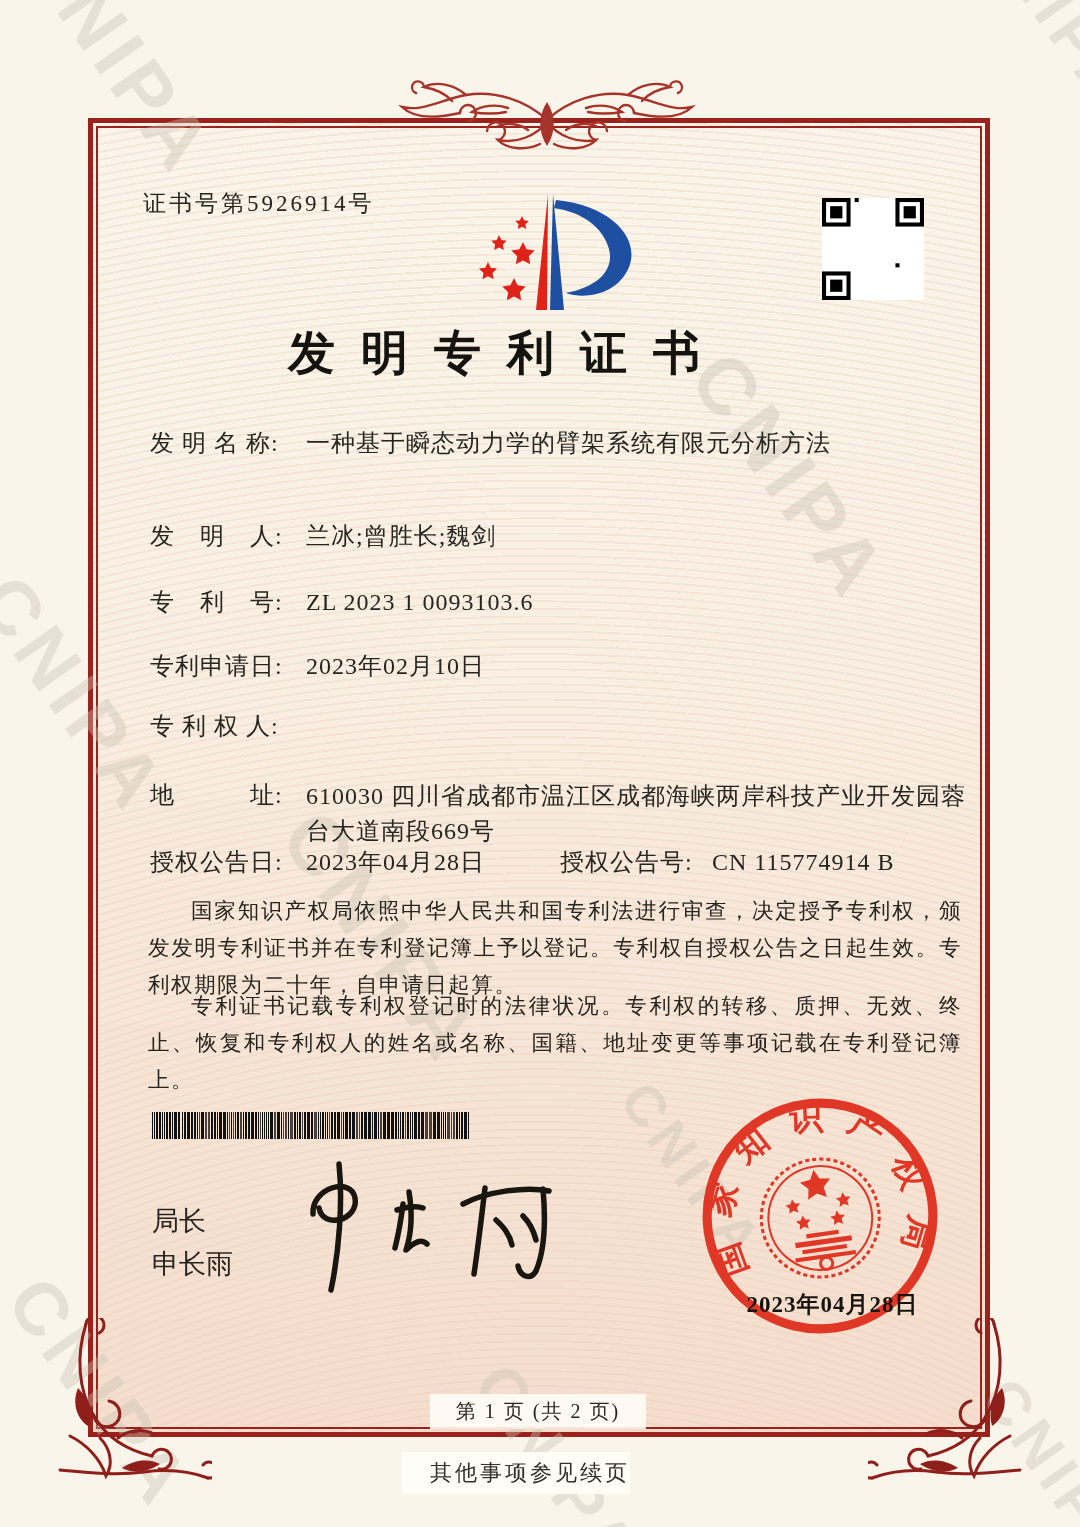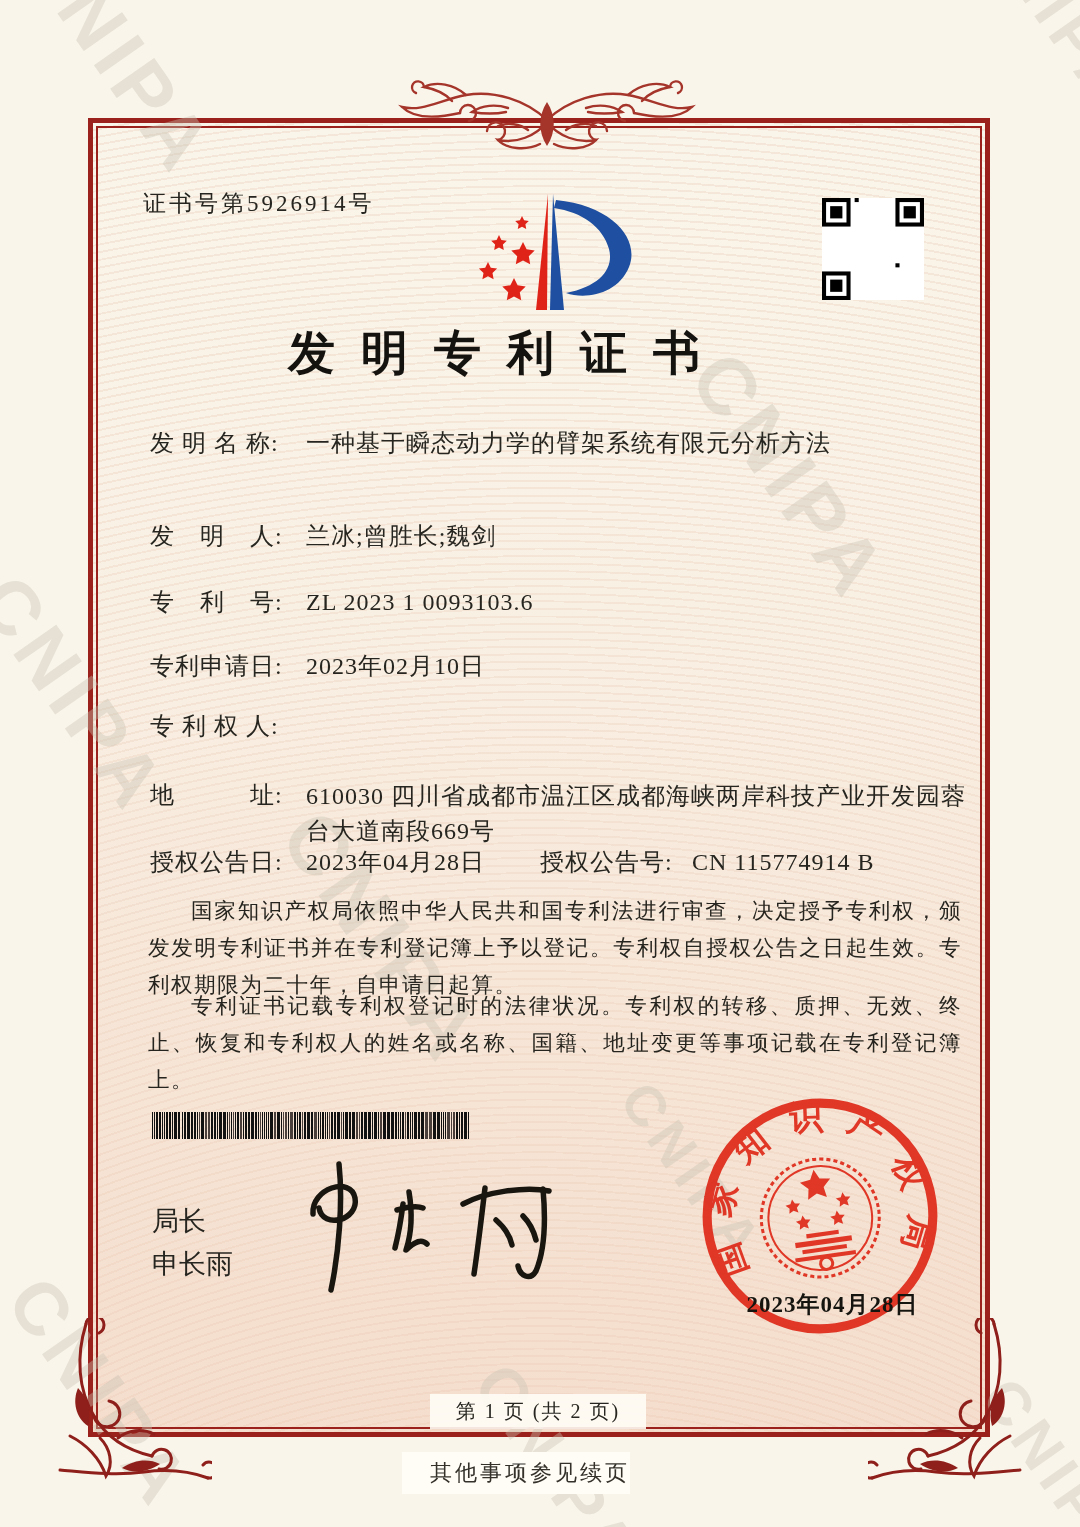--- a/index.html
+++ b/index.html
@@ -36,21 +36,21 @@
   .qr{left:822px;top:198px;width:102px;height:102px;background:#fff;}
   .title{
     left:0;top:322px;width:988px;text-align:center;font-size:47px;font-weight:bold;
     letter-spacing:26px;padding-left:26px;box-sizing:border-box;color:#14130f;
   }
   .row{left:150px;display:flex;font-size:24px;line-height:33px;}
   .row .lbl{width:146px;flex:0 0 146px;letter-spacing:1px;}
   .row .val{margin-left:10px;letter-spacing:1px;}
   .r1{top:427px;} .r2{top:520px;} .r3{top:586px;} .r4{top:650px;}
   .r5{top:710px;} .r6{top:779px;} .r6 .val{width:662px;line-height:35px;}
-  .r7{top:846px;} .r8{top:846px;left:540px;} .r8 .lbl{width:142px;flex:0 0 142px;}
+  .r7{top:846px;} .r8{top:846px;left:540px;} .r8 .lbl{width:142px;flex:0 0 142px;margin-left:20px;}
   .para{
     left:148px;width:814px;font-size:21.5px;line-height:37px;text-align:justify;
     letter-spacing:1.6px;text-indent:2em;color:#26241e;
   }
   .p1{top:893px;} .p2{top:988px;}
   .barcode{left:152px;top:1112px;width:322px;height:27px;}
   .director-label{left:152px;top:1203px;font-size:27px;
     font-family:"Liberation Sans","DejaVu Sans",sans-serif;font-weight:500;}
   .director-name{left:152px;top:1246px;font-size:27px;
     font-family:"Liberation Sans","DejaVu Sans",sans-serif;font-weight:500;}

